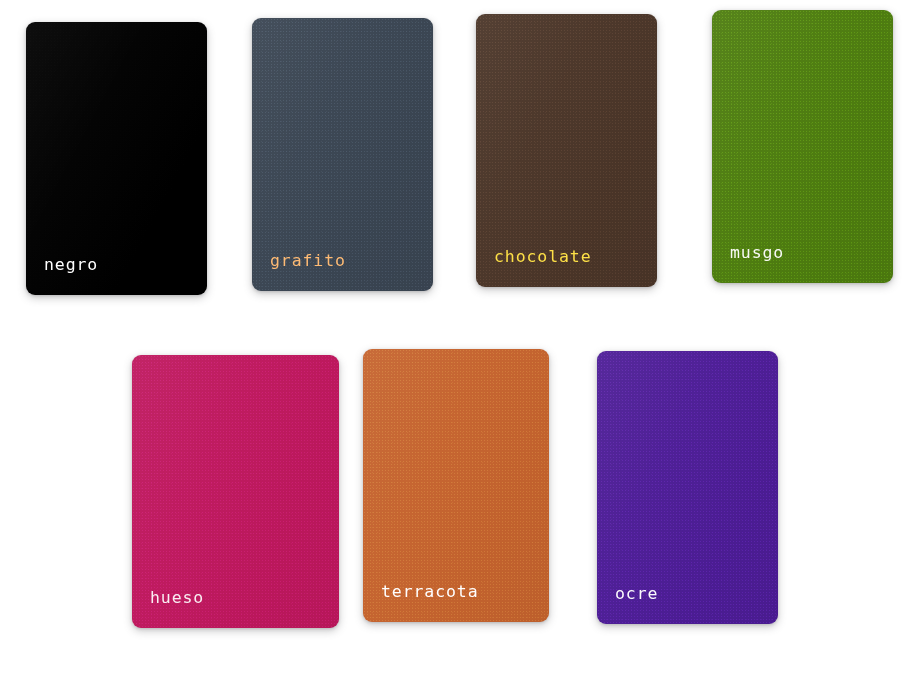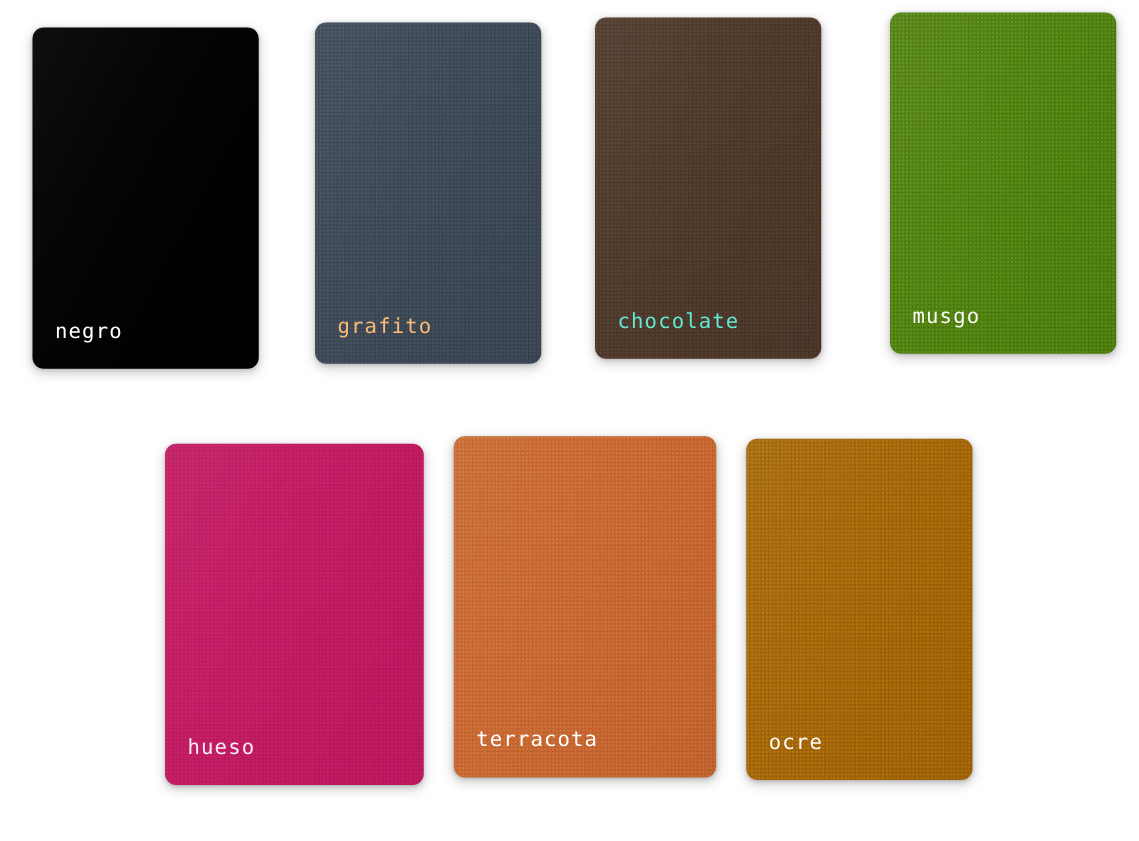--- a/index.html
+++ b/index.html
@@ -82,38 +82,38 @@
         <div class="swatch-label" style="color: rgb(255, 255, 255); opacity: 1;">negro</div>
       </div>
       <div class="swatch" style="left: 252px; top: 18px; width: 181px; height: 273px; background-color: rgb(58, 69, 82);">
         <div class="sheen"></div>
         <div class="grain"></div>
         <div class="swatch-label" style="color: #fdba74; opacity: 1;">grafito</div>
       </div>
       <div class="swatch" style="left: 476px; top: 14px; width: 181px; height: 273px; background-color: rgb(74, 53, 40);">
         <div class="sheen"></div>
         <div class="grain"></div>
-        <div class="swatch-label" style="color: #5eead4; opacity: 1;">chocolate</div>
+        <div class="swatch-label" style="color: #fde047; opacity: 1;">chocolate</div>
       </div>
       <div class="swatch" style="left: 712px; top: 10px; width: 181px; height: 273px; background-color: #4d7c0f;">
         <div class="sheen"></div>
         <div class="grain"></div>
         <div class="swatch-label" style="color: rgb(255, 255, 255); opacity: 0.96;">musgo</div>
       </div>
     </div>
     <div>
       <div class="swatch" style="left: 132px; top: 355px; width: 207px; height: 273px; background-color: #be185d;">
         <div class="sheen"></div>
         <div class="grain"></div>
         <div class="swatch-label" style="color: rgb(255, 255, 255); opacity: 0.92;">hueso</div>
       </div>
-      <div class="swatch" style="left: 363px; top: 349px; width: 210px; height: 273px; background-color: rgb(197, 99, 46);">
+      <div class="swatch" style="left: 363px; top: 349px; width: 186px; height: 273px; background-color: rgb(197, 99, 46);">
         <div class="sheen"></div>
         <div class="grain"></div>
         <div class="swatch-label" style="color: rgb(255, 255, 255); opacity: 1;">terracota</div>
       </div>
-      <div class="swatch" style="left: 597px; top: 351px; width: 181px; height: 273px; background-color: #a16207;">
+      <div class="swatch" style="left: 597px; top: 351px; width: 181px; height: 273px; background-color: #4c1d95;">
         <div class="sheen"></div>
         <div class="grain"></div>
         <div class="swatch-label" style="color: rgb(255, 255, 255); opacity: 0.98;">ocre</div>
       </div>
     </div>
   </div>
 
 </body></html>

